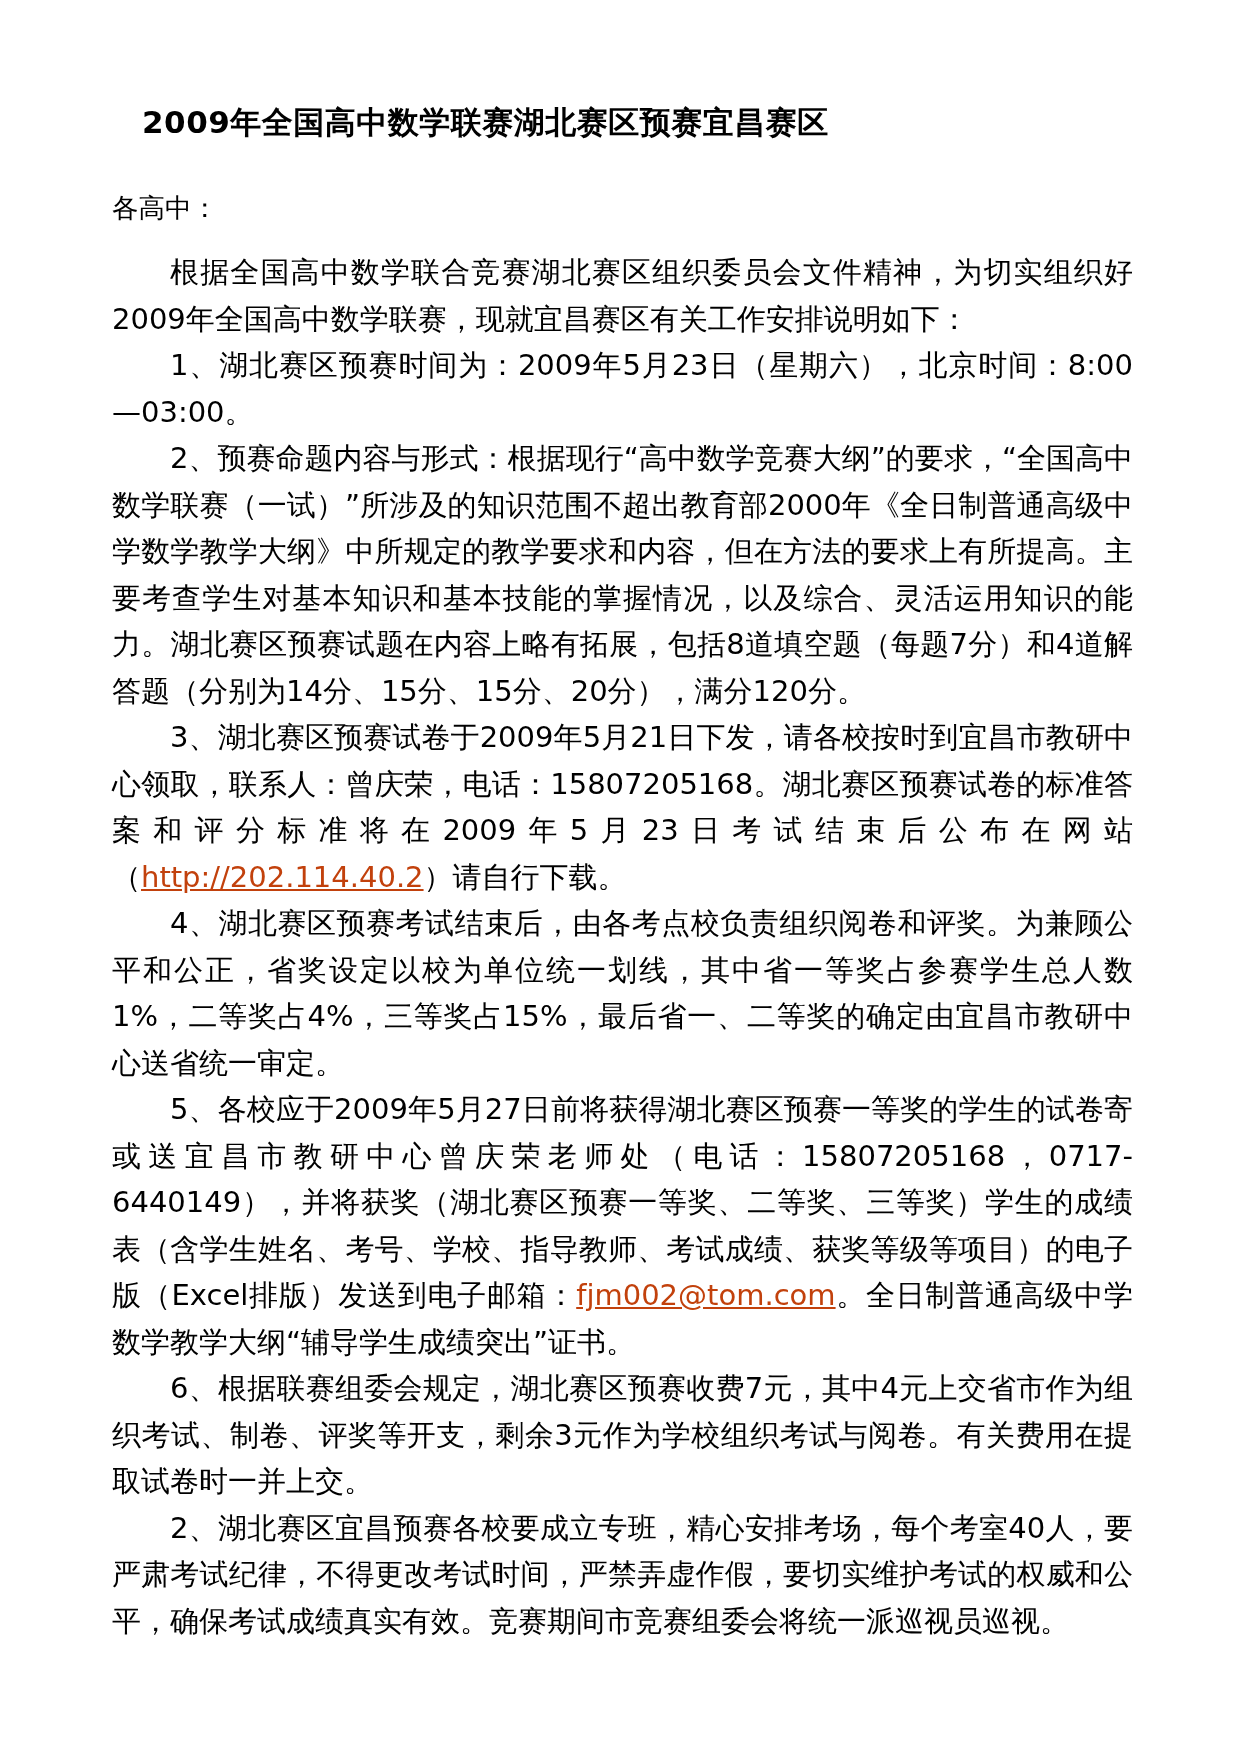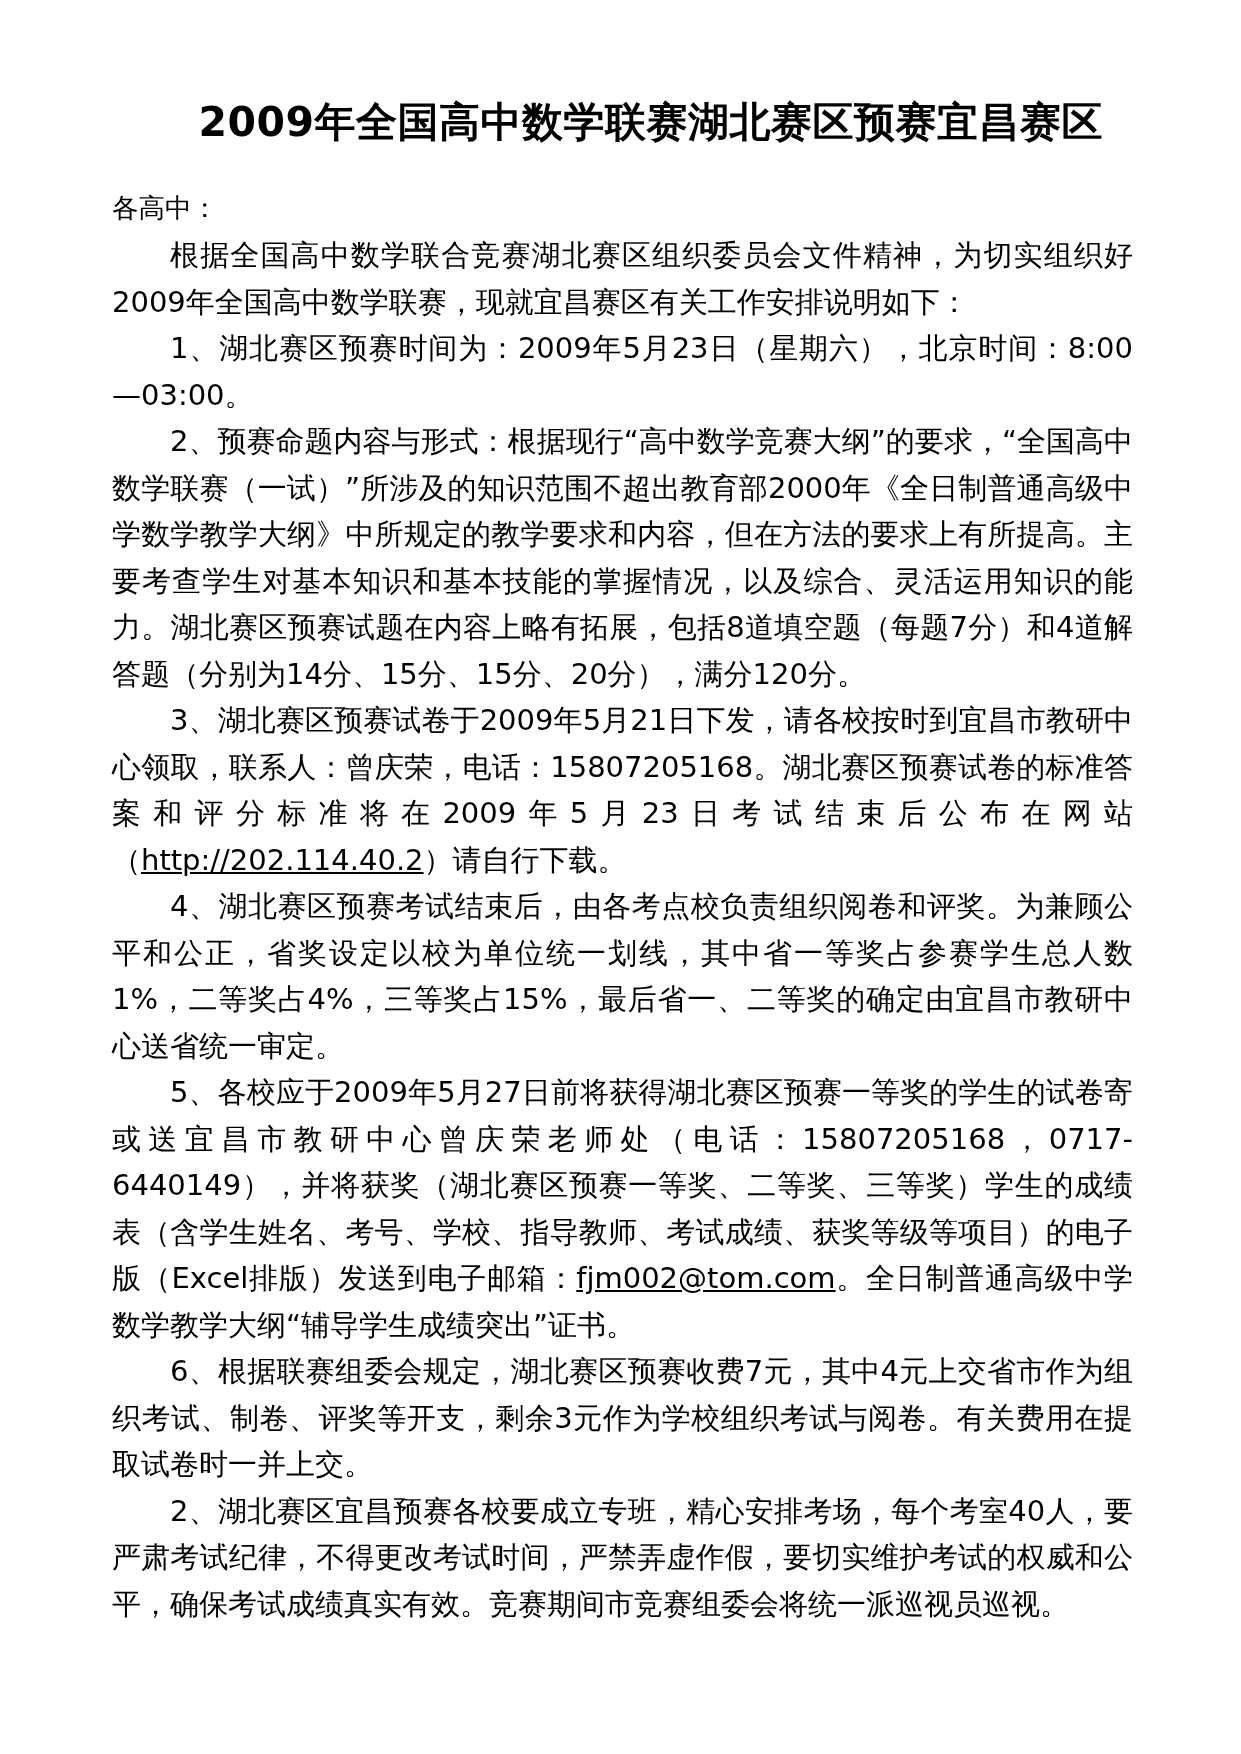--- a/index.html
+++ b/index.html
@@ -16,49 +16,49 @@
   }
   .page {
     position: relative;
     width: 1241px;
     height: 1754px;
     background: #ffffff;
     box-sizing: border-box;
     padding: 100px 108px 0 112px;
   }
   .doc-title {
-    text-align: right;
+    text-align: left;
     font-weight: bold;
-    font-size: 41px;
+    font-size: 31px;
     line-height: 45px;
     letter-spacing: 0.5px;
     margin: 0 0 40px 0;
     padding: 0 30px;
   }
   .doc-title .title-line {
     display: block;
     white-space: nowrap;
   }
   .salutation {
     font-size: 26.5px;
     line-height: 46px;
-    margin: 0 0 1px 0;
+    margin: 0 0 18px 0;
     text-align: left;
   }
   .para {
     font-size: 29px;
     line-height: 46.5px;
     margin: 0;
     text-align: justify;
     text-justify: inter-character;
     text-align-last: left;
     text-indent: 2em;
   }
   .link {
-    color: #000000;
+    color: #c2410c;
     text-decoration: underline;
   }
   .nowrap { white-space: nowrap; }
 </style>
 </head>
 <body>
 
 <div class="page">
 
   <h1 class="doc-title">

